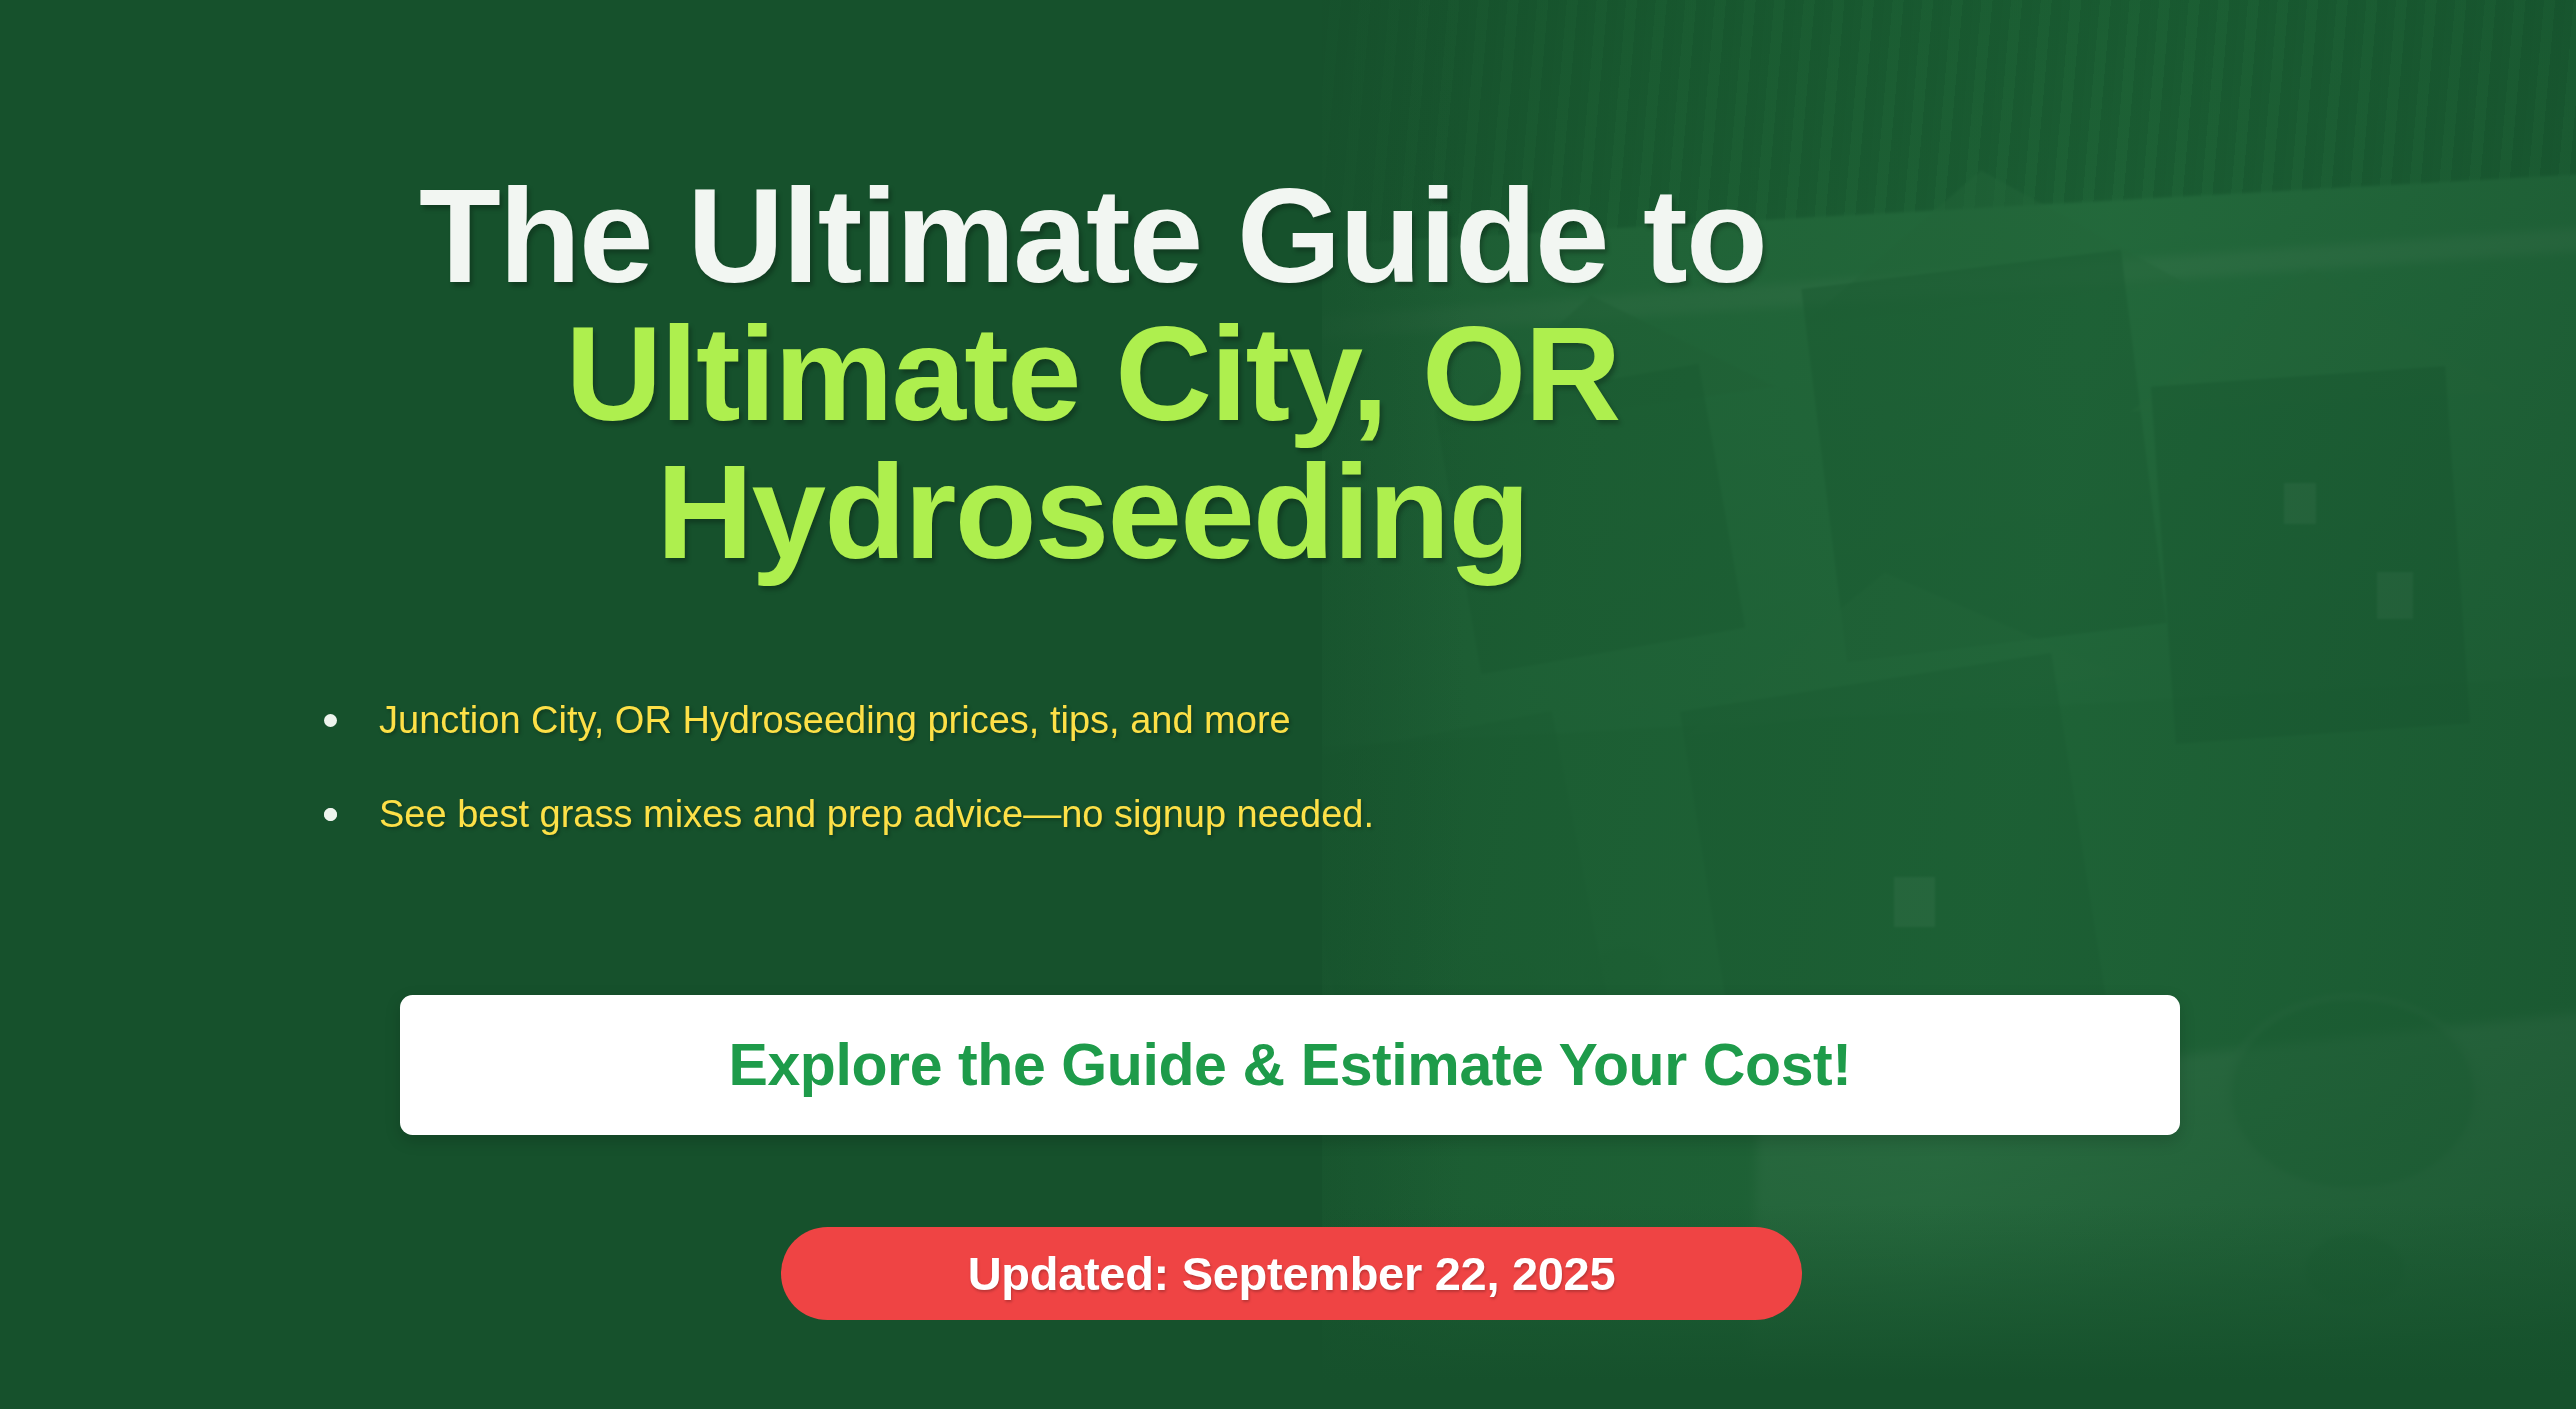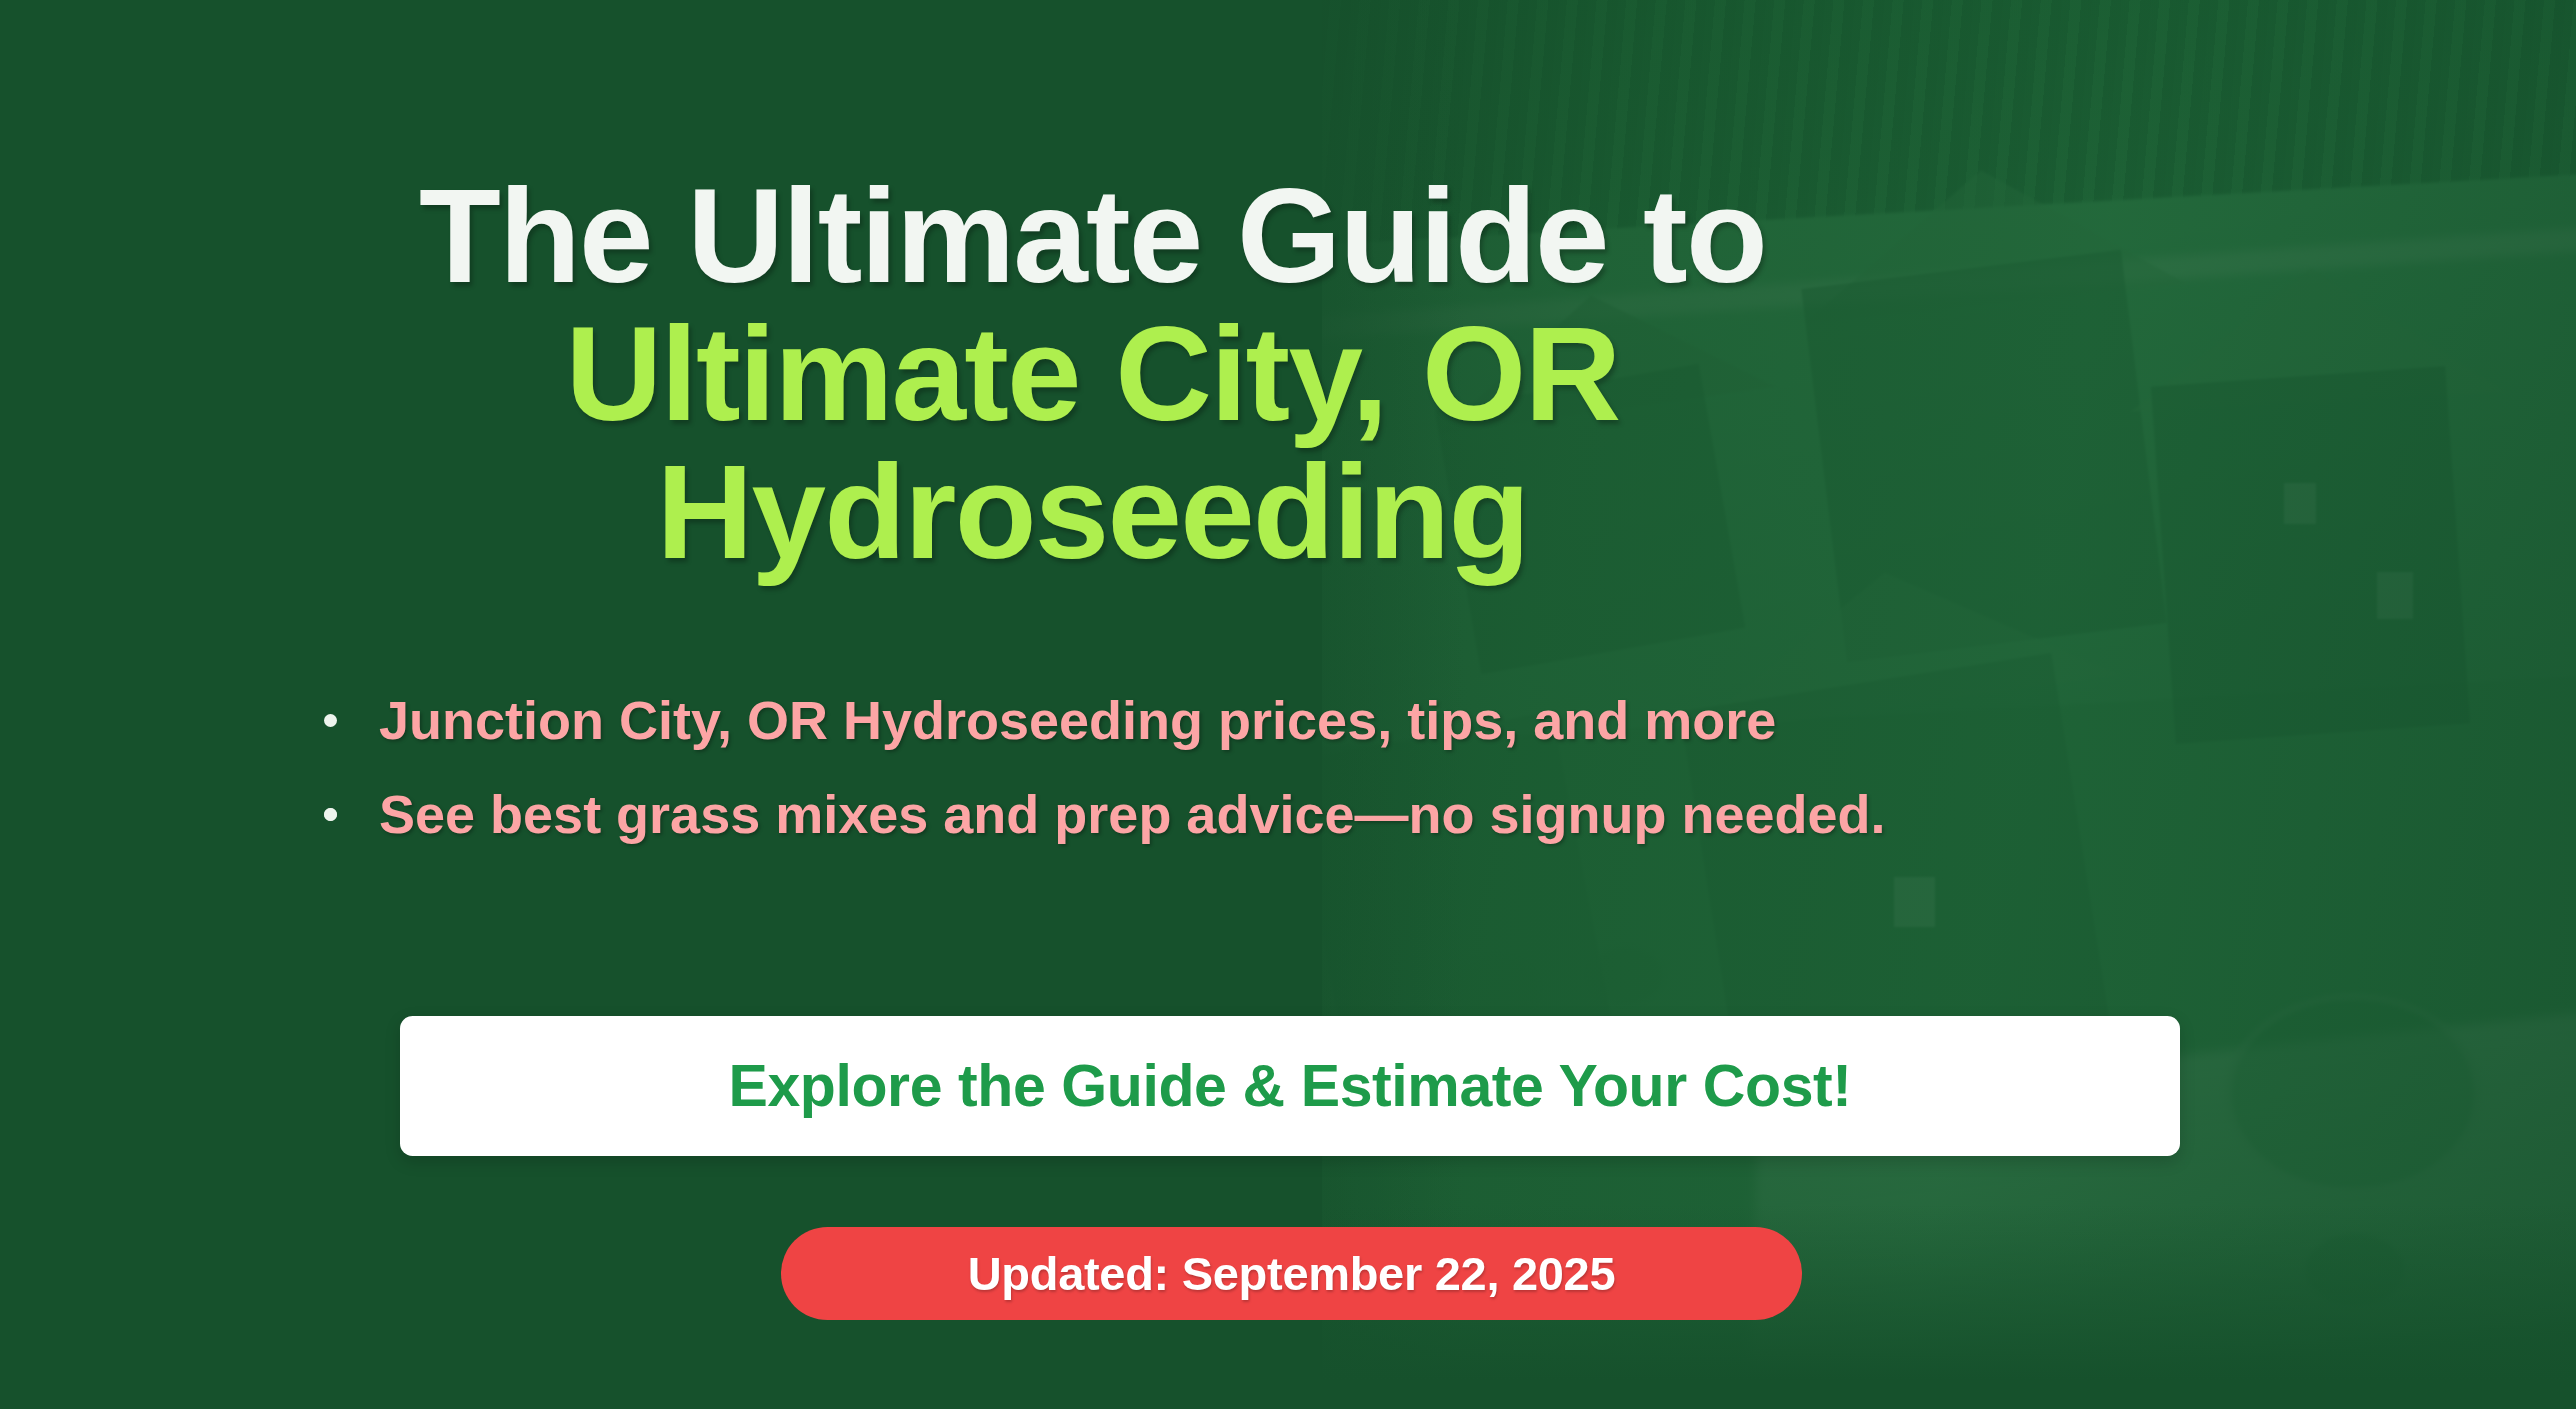--- a/index.html
+++ b/index.html
@@ -174,41 +174,41 @@
     position: absolute;
     left: 315px;
     top: 673px;
     list-style: none;
     margin: 0;
     padding: 0;
   }
   .bullets li {
     position: relative;
     padding-left: 64px;
-    color: #fca5a5;
-    font-size: 54px;
+    color: #fde047;
+    font-size: 38px;
     line-height: 94px;
-    font-weight: 700;
+    font-weight: 400;
     text-shadow: 1.8px 1.8px 3.6px rgba(0,0,0,0.28);
     white-space: nowrap;
   }
   .bullets li .dot {
     position: absolute;
     left: 9px;
     top: 41px;
     width: 13.4px;
     height: 13.4px;
     border-radius: 50%;
     background: #EEF4EE;
   }
 
   .cta-button {
     position: absolute;
     left: 400px;
-    top: 1016px;
+    top: 995px;
     width: 1780px;
     height: 140px;
     background: #FFFFFF;
     border: none;
     border-radius: 12.5px;
     color: #1E9B4A;
     font-family: "Liberation Sans", "DejaVu Sans", sans-serif;
     font-size: 59px;
     font-weight: 700;
     letter-spacing: -0.4px;

